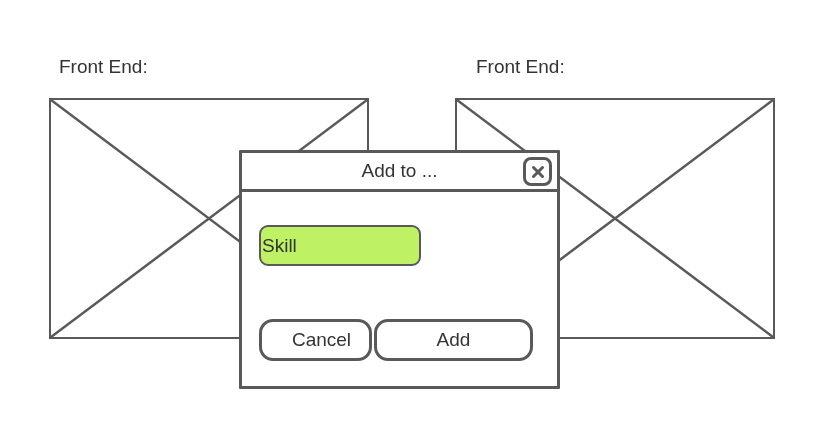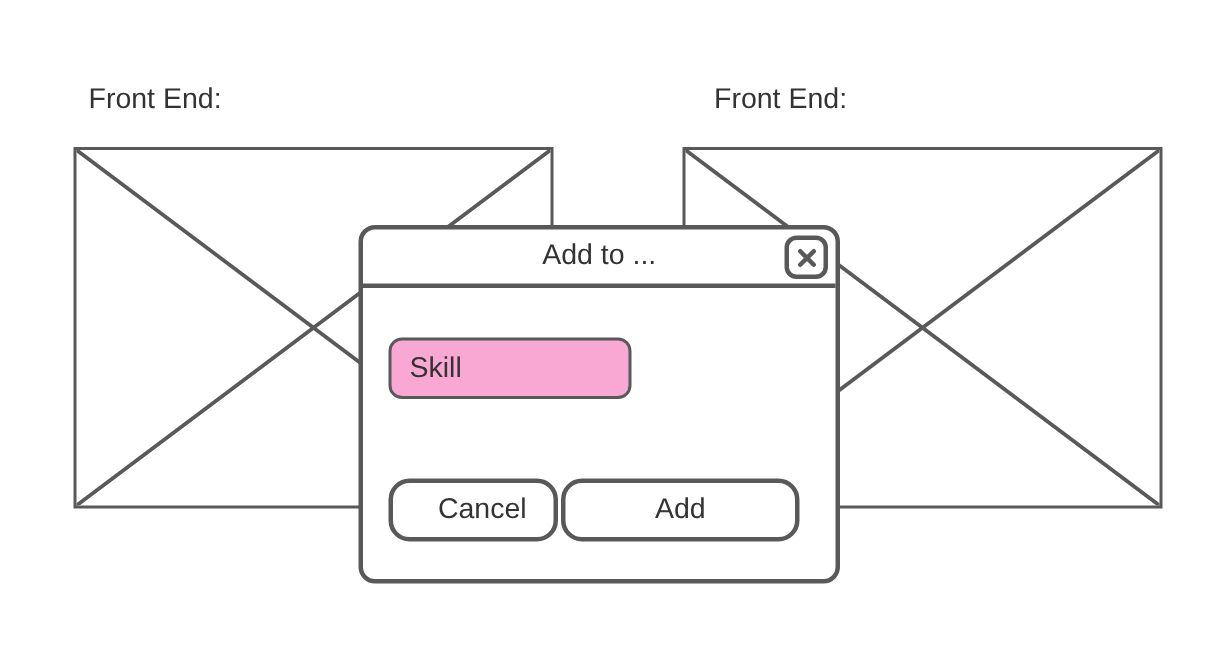--- a/index.html
+++ b/index.html
@@ -45,21 +45,21 @@
   }
 
   .dialog {
     position: absolute;
     left: 239px;
     top: 150px;
     width: 321px;
     height: 239px;
     background: #ffffff;
     border: 3px solid #595959;
-    border-radius: 11px;
+    border-radius: 1px;
     box-sizing: border-box;
   }
   .dialog-titlebar {
     position: absolute;
     left: 0; right: 0; top: 0;
     height: 36px;
     border-bottom: 3px solid #595959;
     display: flex;
     align-items: center;
     justify-content: center;
@@ -92,22 +92,22 @@
     left: 17px;
     top: 72px;
     width: 162px;
     height: 41px;
     border: 2.5px solid #595959;
     border-radius: 9px;
     box-sizing: border-box;
     font-family: "Liberation Sans", sans-serif;
     font-size: 19px;
     color: #333333;
-    padding: 0 0 0 12px;
-    background: #f9a8d4;
+    padding: 0 0 0 1px;
+    background: #bef264;
     outline: none;
   }
 
   .dialog-button {
     position: absolute;
     top: 166px;
     height: 42px;
     border: 3px solid #595959;
     border-radius: 14px;
     background: #ffffff;

